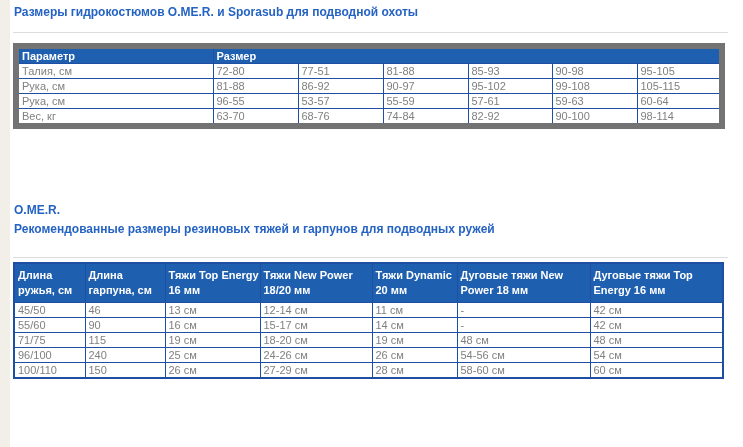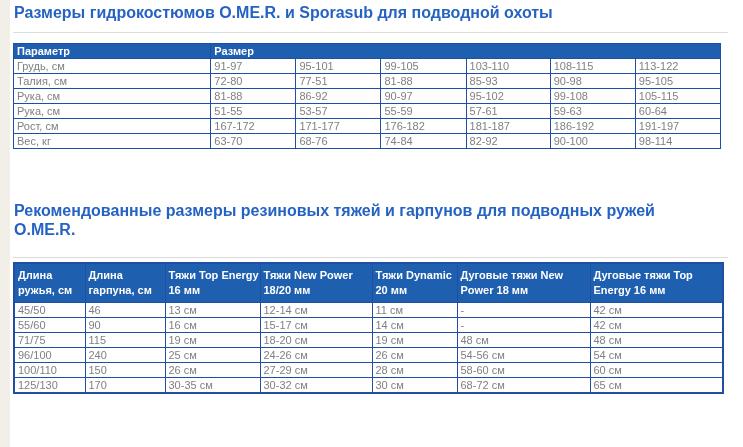--- a/index.html
+++ b/index.html
@@ -9,21 +9,21 @@
     font-family:"Liberation Sans", sans-serif;
     position:relative;
     overflow:hidden;
   }
   .left-strip {
     position:absolute; left:0; top:0; width:10px; height:447px;
     background:#f2efe8;
   }
   .page-title {
     position:absolute; left:14px;
-    color:#2563c3; font-size:16px; font-weight:bold;
+    color:#2563c3; font-size:12px; font-weight:bold;
     line-height:19px; white-space:nowrap;
   }
   #title1 { top:3px; }
   #title2 { top:201px; white-space:normal; width:710px; }
   #title2 .tline { display:block; white-space:nowrap; }
   .rule {
     position:absolute; left:13px; height:0;
     border-top:1px solid #dcdcdc;
   }
   #rule1 { top:32px; width:715px; }
@@ -42,21 +42,21 @@
     height:14px;
     line-height:14px;
     white-space:nowrap;
     overflow:hidden;
   }
   .hdr {
     background:#1f5fb0;
     color:#ffffff;
     font-weight:bold;
   }
-  #table1 { left:13px; top:43px; width:708px; border:1px solid #737373; }
+  #table1 { left:13px; top:43px; width:708px; border:6px solid #737373; }
   #table2 { left:13px; top:262px; width:711px; border:2px solid #1f4fa3; }
   #table2 .hdr { height:auto; padding:4px 3px; }
   .hline { display:block; white-space:nowrap; line-height:15px; }
 </style>
 </head>
 <body>
 
 <div class="left-strip"></div>
 
 <div id="title1" class="page-title">Размеры гидрокостюмов O.ME.R. и Sporasub для подводной охоты</div>
@@ -74,79 +74,61 @@
       <col style="width:85px">
   </colgroup>
   <tbody>
     <tr>
       <td class="hdr">Параметр</td>
       <td class="hdr" colspan="6">Размер</td>
     </tr>
   </tbody>
   <tbody id="t1-body">
       <tr>
-        <td>Грудь, см</td>
-        <td>91-97</td>
-        <td>95-101</td>
-        <td>99-105</td>
-        <td>103-110</td>
-        <td>108-115</td>
-        <td>113-122</td>
-      </tr>
-      <tr>
         <td>Талия, см</td>
         <td>72-80</td>
         <td>77-51</td>
         <td>81-88</td>
         <td>85-93</td>
         <td>90-98</td>
         <td>95-105</td>
       </tr>
       <tr>
         <td>Рука, см</td>
         <td>81-88</td>
         <td>86-92</td>
         <td>90-97</td>
         <td>95-102</td>
         <td>99-108</td>
         <td>105-115</td>
       </tr>
       <tr>
         <td>Рука, см</td>
-        <td>51-55</td>
+        <td>96-55</td>
         <td>53-57</td>
         <td>55-59</td>
         <td>57-61</td>
         <td>59-63</td>
         <td>60-64</td>
-      </tr>
-      <tr>
-        <td>Рост, см</td>
-        <td>167-172</td>
-        <td>171-177</td>
-        <td>176-182</td>
-        <td>181-187</td>
-        <td>186-192</td>
-        <td>191-197</td>
       </tr>
       <tr>
         <td>Вес, кг</td>
         <td>63-70</td>
         <td>68-76</td>
         <td>74-84</td>
         <td>82-92</td>
         <td>90-100</td>
         <td>98-114</td>
       </tr>
     </tbody>
 </table>
 
 <div id="title2" class="page-title">
+  <span class="tline">O.ME.R.</span>
   <span class="tline">Рекомендованные размеры резиновых тяжей и гарпунов для подводных ружей</span>
-  <span class="tline">O.ME.R.</span>
 </div>
 
 <div id="rule2" class="rule"></div>
 
 <table id="table2">
   <colgroup>
     <col style="width:71px">
       <col style="width:80px">
       <col style="width:95px">
       <col style="width:112px">
@@ -225,23 +207,14 @@
       </tr>
       <tr>
         <td>100/110</td>
         <td>150</td>
         <td>26 см</td>
         <td>27-29 см</td>
         <td>28 см</td>
         <td>58-60 см</td>
         <td>60 см</td>
       </tr>
-      <tr>
-        <td>125/130</td>
-        <td>170</td>
-        <td>30-35 см</td>
-        <td>30-32 см</td>
-        <td>30 см</td>
-        <td>68-72 см</td>
-        <td>65 см</td>
-      </tr>
     </tbody>
 </table>
 
 </body></html>

